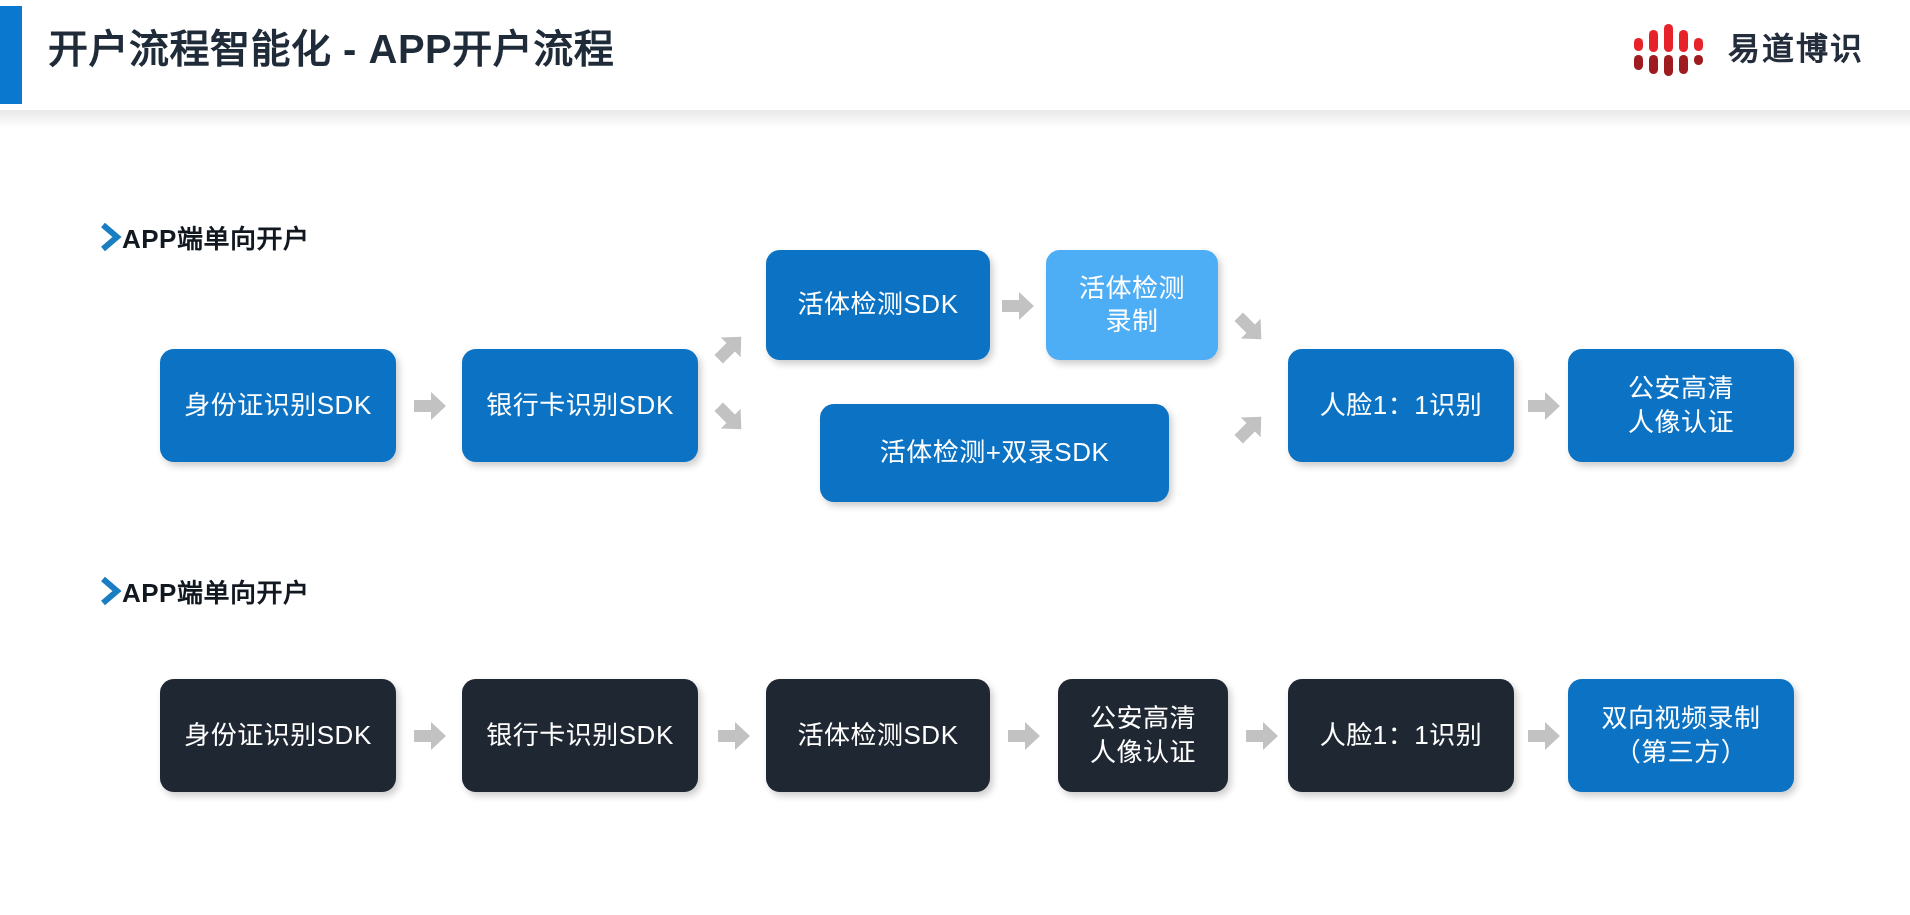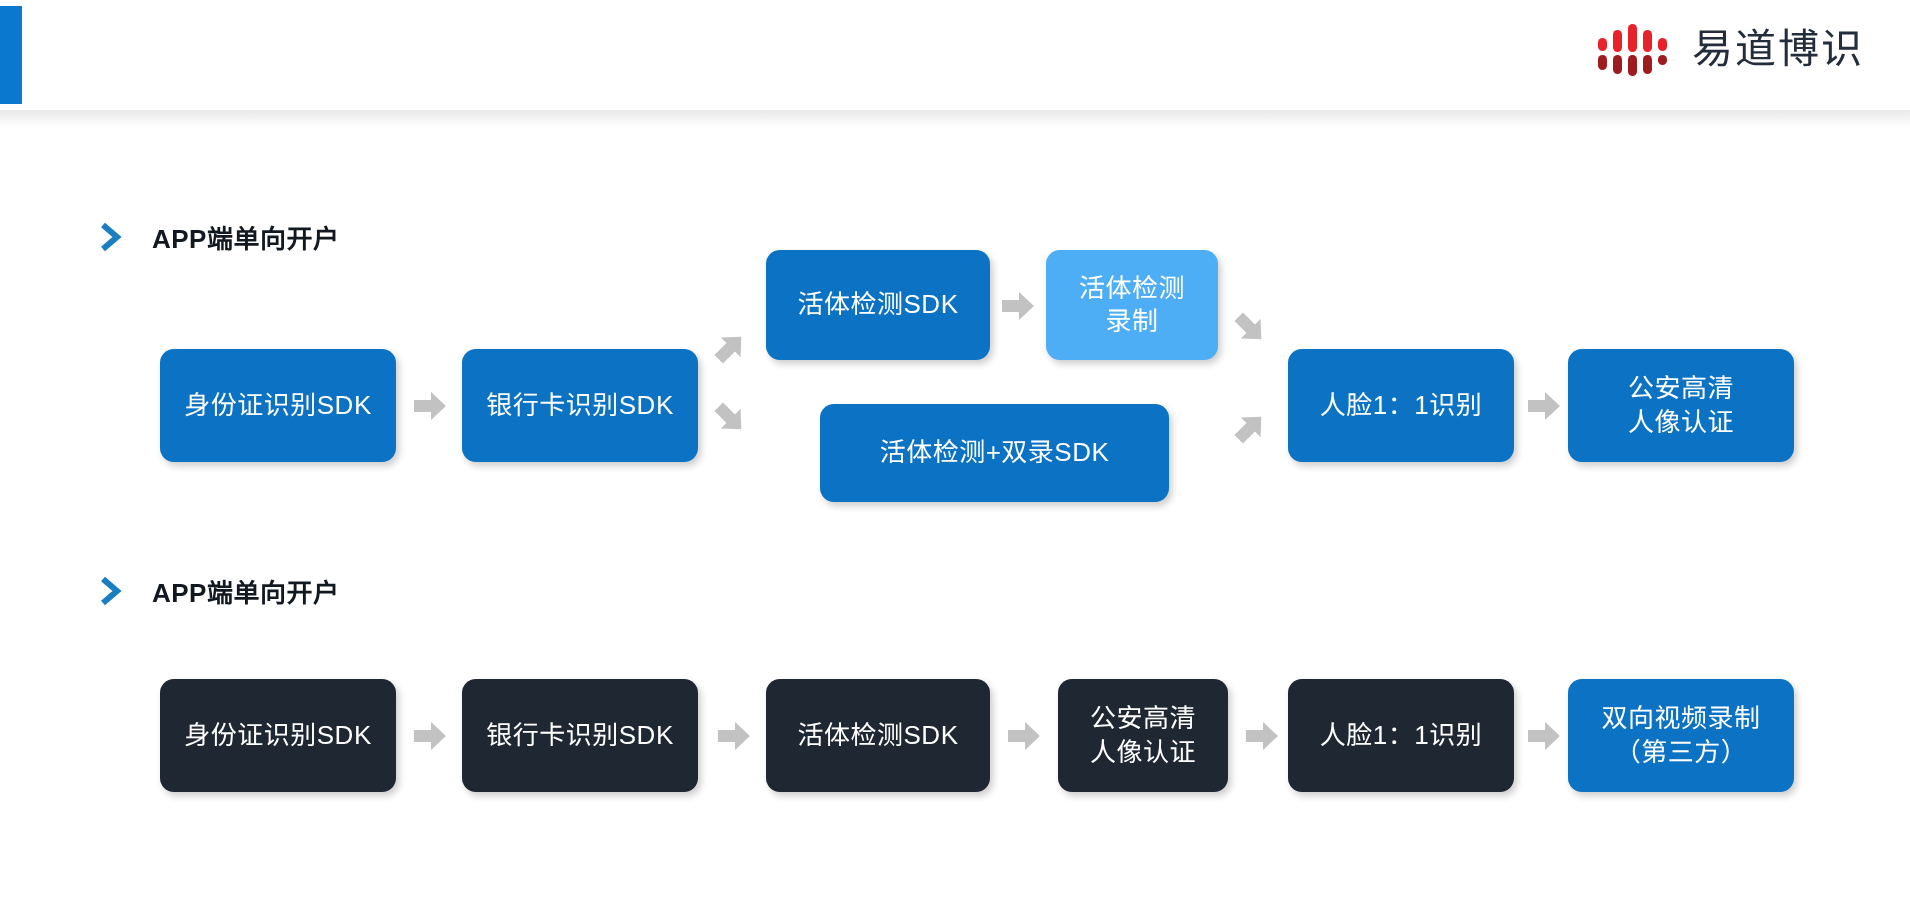--- a/index.html
+++ b/index.html
@@ -65,34 +65,34 @@
   .logo-mark {
     position: relative;
     width: 80px;
     height: 54px;
   }
   .logo-mark .bar {
     position: absolute;
     border-radius: 6px;
   }
   .logo-text {
-    font-size: 41px;
-    font-weight: normal;
+    font-size: 32px;
+    font-weight: bold;
     color: #232d3b;
     letter-spacing: 2px;
     line-height: 1;
     white-space: nowrap;
   }
 
   
   .section-head {
     position: absolute;
     display: flex;
     align-items: center;
-    gap: 30px;
+    gap: 0;
     white-space: nowrap;
   }
   .chevron {
     width: 22px;
     height: 30px;
     flex: 0 0 auto;
   }
   .section-label {
     font-size: 26px;
     font-weight: bold;
@@ -127,20 +127,21 @@
     width: 36px;
     height: 36px;
   }
   .arrow svg { display:block; width:100%; height:100%; }
 </style>
 </head>
 <body>
 
 <div class="header">
   <div class="header-accent"></div>
+  <div class="header-title">开户流程智能化 - APP开户流程</div>
 
   <div class="logo">
     <div class="logo-mark">
 
       <div class="bar" style="left:2px;  top:16px; width:9px;  height:13px; background:#e8222b;"></div>
       <div class="bar" style="left:17px; top:8px;  width:9px;  height:22px; background:#e8222b;"></div>
       <div class="bar" style="left:32px; top:2px;  width:9px;  height:28px; background:#e8222b;"></div>
       <div class="bar" style="left:47px; top:8px;  width:9px;  height:22px; background:#e8222b;"></div>
       <div class="bar" style="left:62px; top:16px; width:9px;  height:13px; background:#e8222b;"></div>
 

